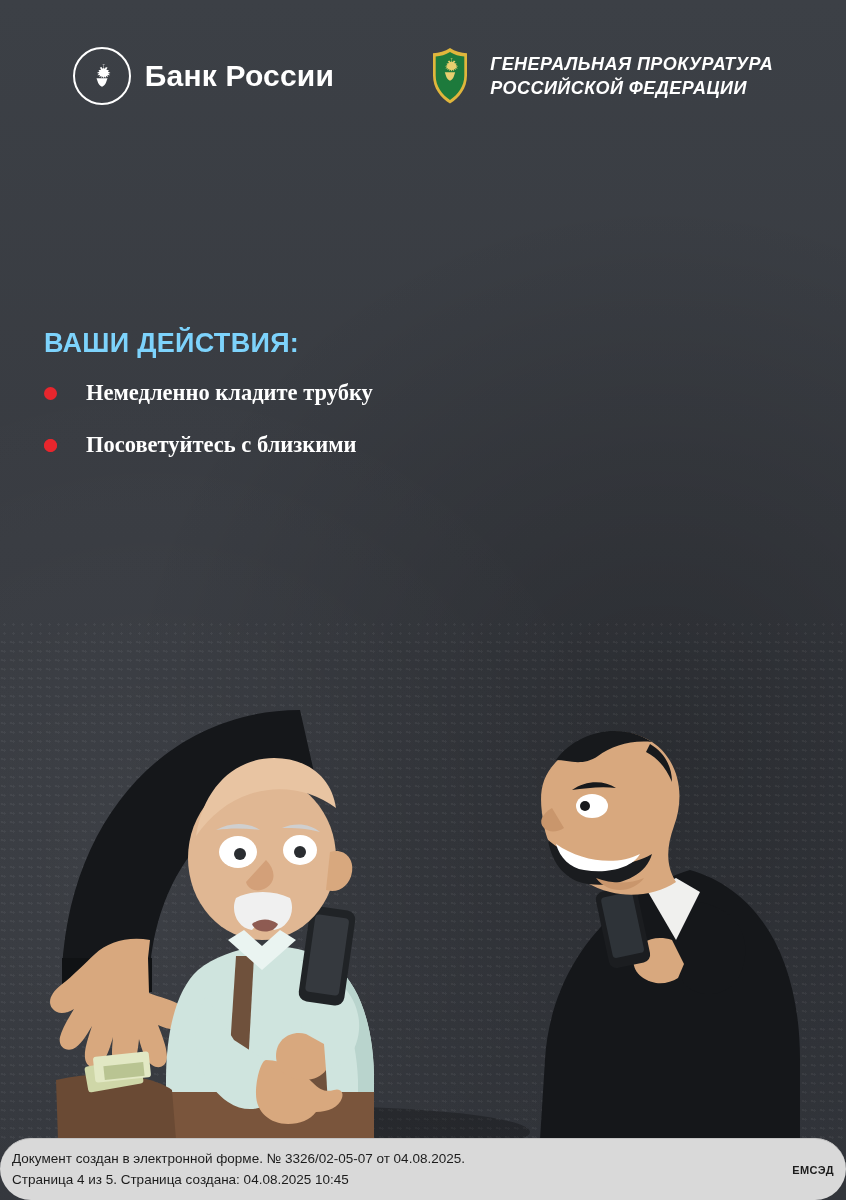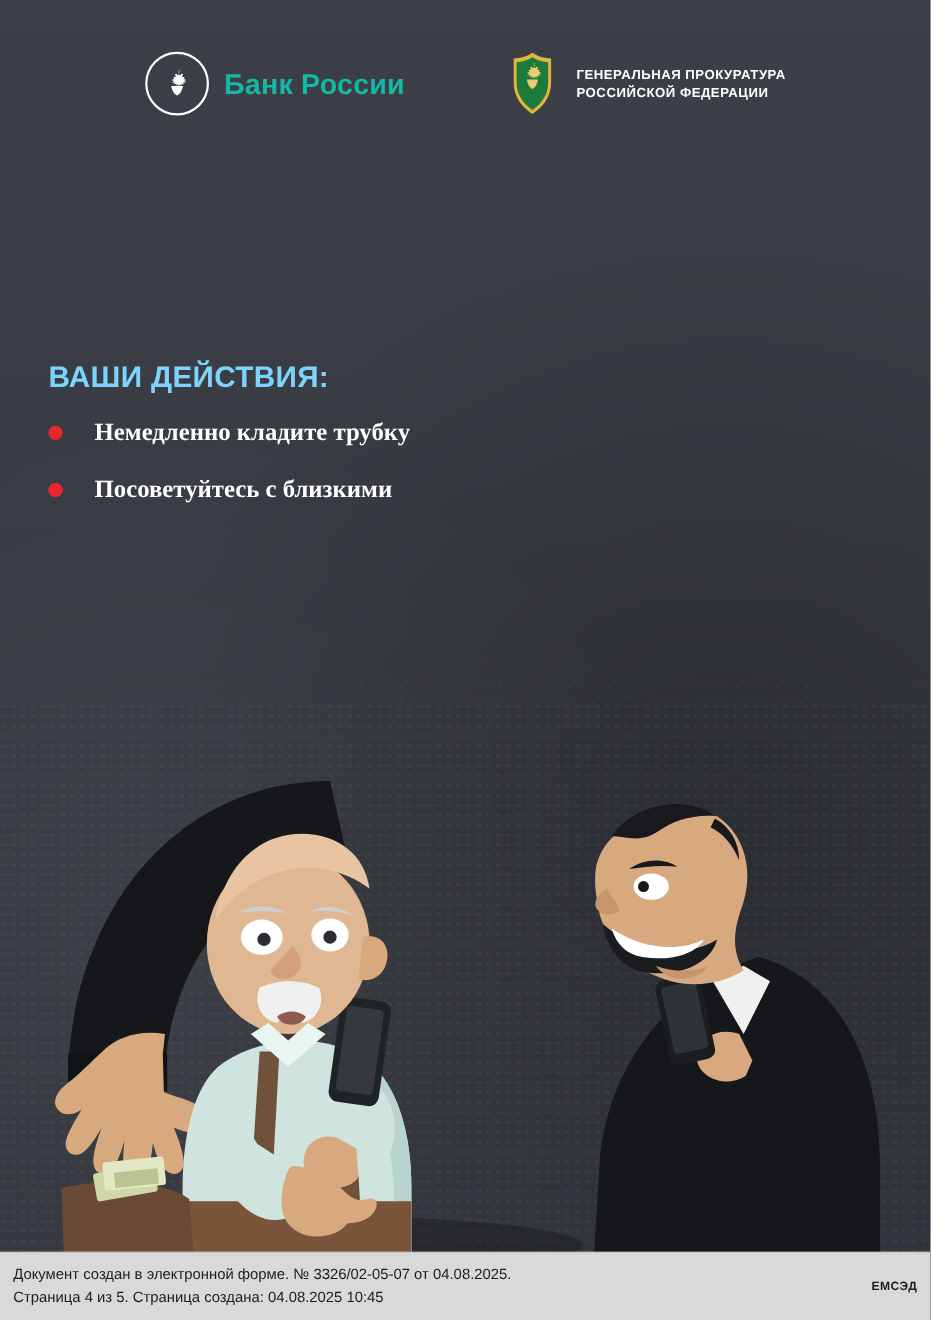--- a/index.html
+++ b/index.html
@@ -66,39 +66,40 @@
     position: absolute;
     inset: 0;
     display: flex;
     align-items: center;
     justify-content: center;
     color: #ffffff;
     font-size: 30px;
     line-height: 1;
   }
   .cbr-text {
-    color: #14b8a6;
-    font-size: 26px;
+    color: #ffffff;
+    font-size: 30px;
     font-weight: bold;
     letter-spacing: 0.2px;
     white-space: nowrap;
   }
   .gp-emblem {
     width: 52px;
     height: 60px;
     flex: none;
     position: relative;
   }
   .gp-text {
     color: #ffffff;
-    font-size: 12px;
+    font-size: 18px;
     font-weight: bold;
     line-height: 1.35;
     letter-spacing: 0.45px;
     white-space: nowrap;
+    font-style: italic;
   }
 
   
   .headline {
     position: absolute;
     left: 44px;
     top: 150px;
     width: 760px;
     color: #e8262d;
     font-size: 37px;
@@ -163,20 +164,21 @@
     bottom: 0;
     width: 846px;
     height: 62px;
     background: #d9d9d9;
     border-top: 1px solid #c4c4c4;
     display: flex;
     align-items: center;
     justify-content: space-between;
     box-sizing: border-box;
     padding: 0 12px;
+    border-radius: 31px;
   }
   .footer-left {
     color: #1c1c1c;
     font-size: 13.5px;
     line-height: 1.5;
   }
   .footer-right {
     color: #1c1c1c;
     font-size: 11px;
     font-weight: bold;

